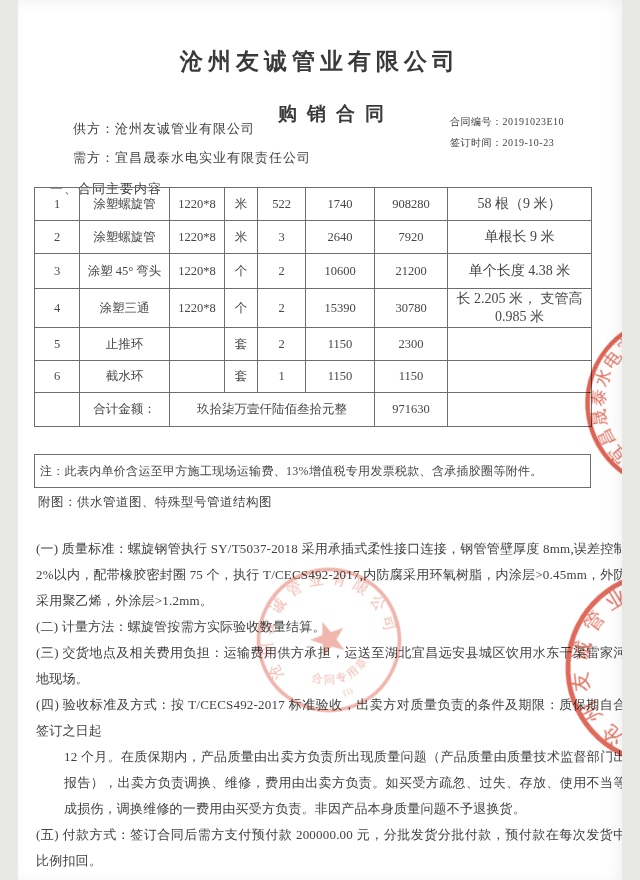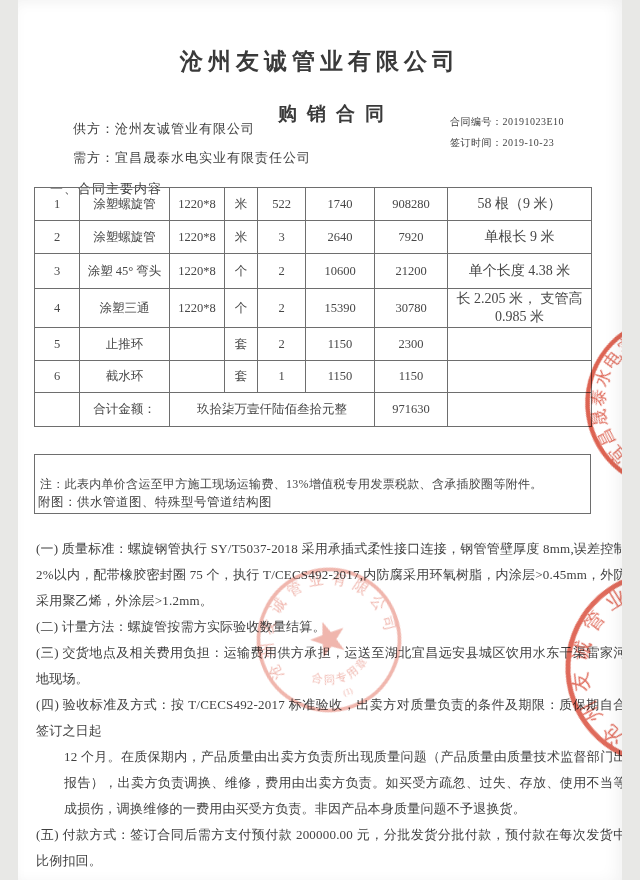--- a/index.html
+++ b/index.html
@@ -35,21 +35,21 @@
   }
   table.items th,table.items td{
     border:1px solid #6e6e6e;text-align:center;vertical-align:middle;
     padding:1px 2px;font-weight:normal;overflow:hidden;
   }
   table.items th{font-size:13px;color:#3d3d3d;}
   td.remark{font-size:14px;line-height:1.3;}
   .note-box{
     position:absolute;left:16px;top:454px;width:545px;height:22px;
     border:1px solid #6e6e6e;display:flex;align-items:center;
-    padding:18px 5px;font-size:12px;letter-spacing:.3px;color:#474747;white-space:nowrap;
+    padding:5px 5px;font-size:12px;letter-spacing:.3px;color:#474747;white-space:nowrap;
   }
   .clauses{
     position:absolute;left:18px;top:536px;width:604px;
     font-size:13px;line-height:26px;text-align:justify;color:#414141;letter-spacing:.2px;
   }
   .clauses p{margin:0;}
   .clauses p.cont{margin-left:28px;}
 
   .stamp{position:absolute;mix-blend-mode:multiply;filter:blur(.35px);pointer-events:none;}
   .stamp svg{display:block;width:100%;height:100%;}

